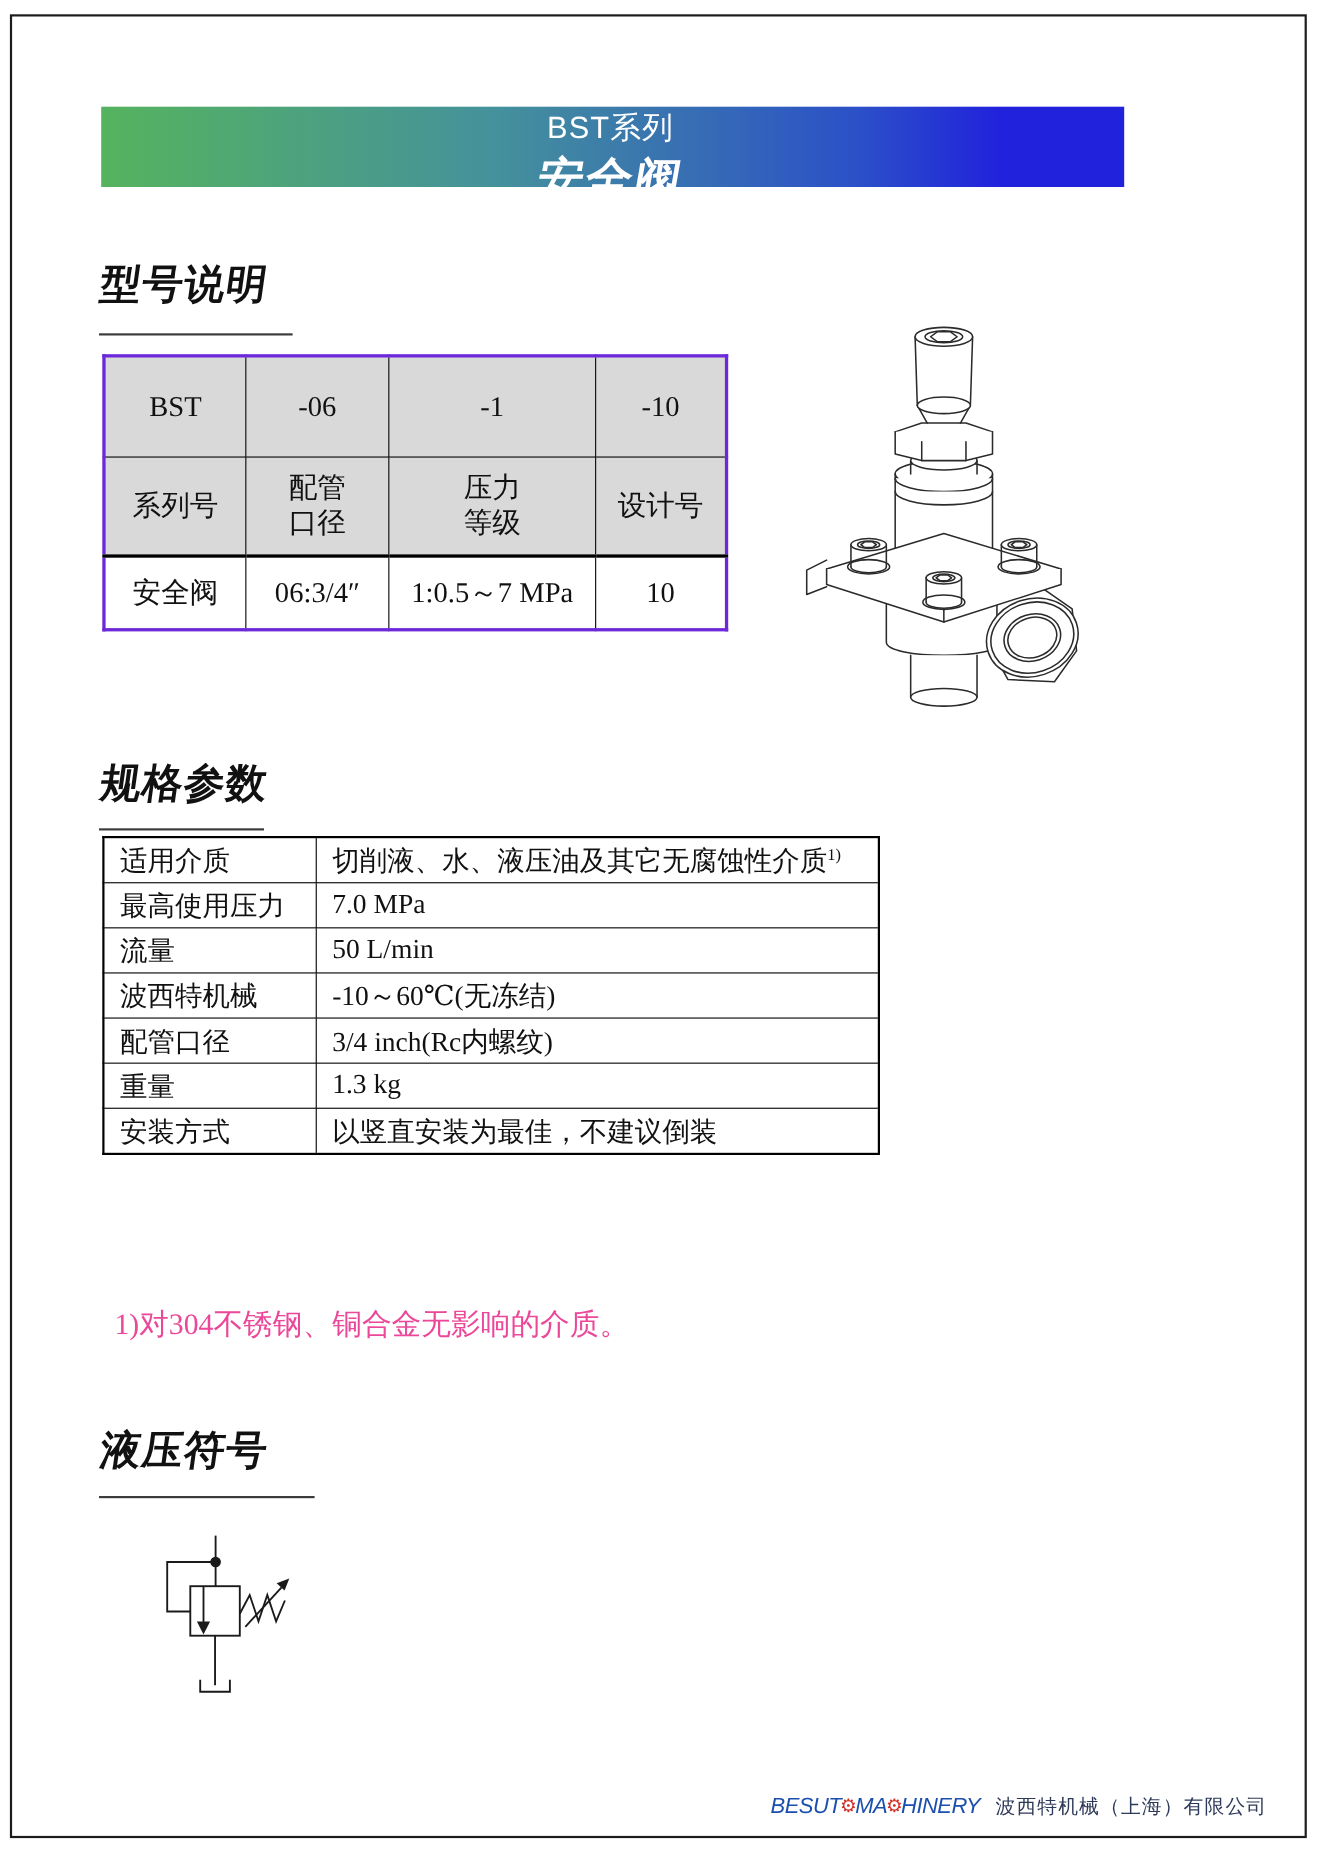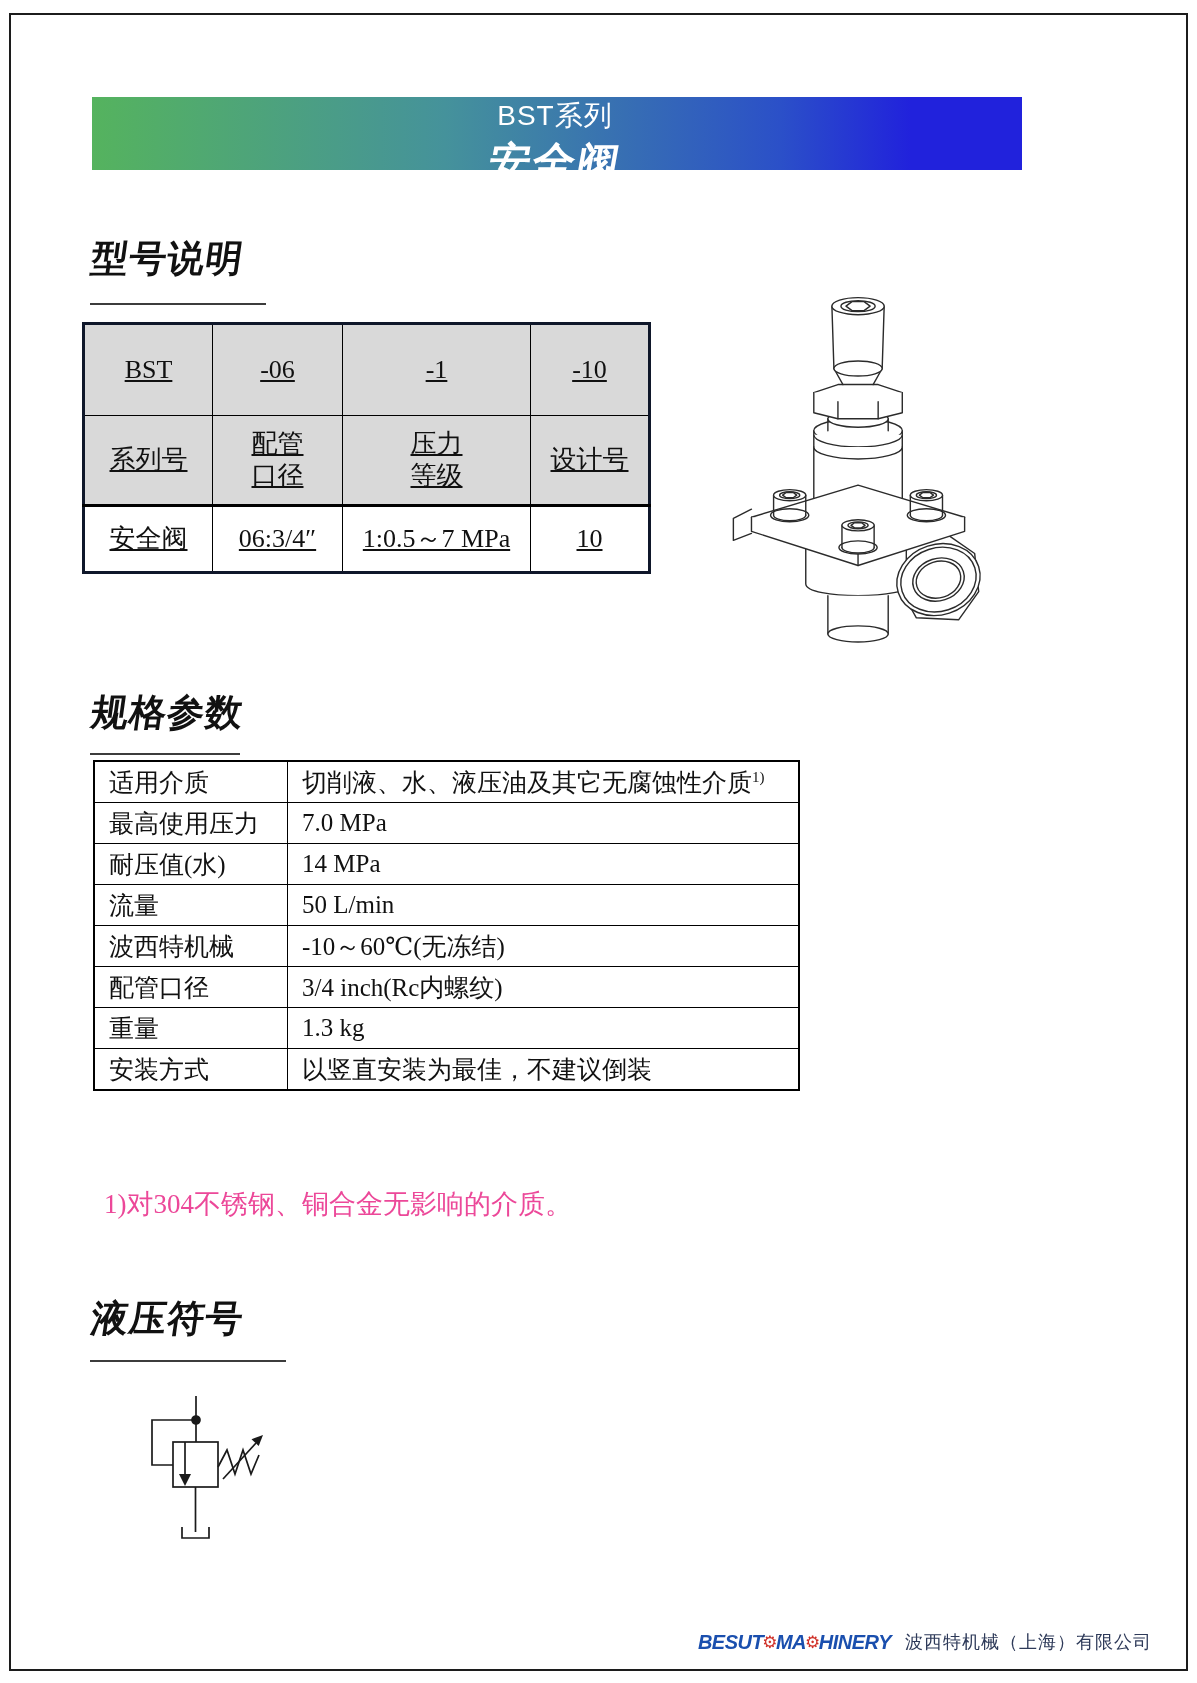--- a/index.html
+++ b/index.html
@@ -21,21 +21,21 @@
   .banner-series{color:#fff;font-size:28px;font-family:"Liberation Sans","DejaVu Sans",sans-serif;letter-spacing:1px;}
   .banner-product{color:#fff;font-size:42px;font-weight:bold;transform:skewX(-10deg);letter-spacing:2px;}
   
   .sec-title{
     font-size:37px;font-weight:bold;transform:skewX(-8deg);transform-origin:left bottom;
     letter-spacing:1px;color:#111;
   }
   .sec-underline{height:0;border-top:2px solid #3c3c3c;}
   
   table{border-collapse:collapse;}
-  .model-table{left:82px;top:322px;width:552px;border:3px solid #0f172a;table-layout:fixed;text-decoration:underline;}
+  .model-table{left:93px;top:322px;width:552px;border:3px solid #6d28d9;table-layout:fixed;}
   .model-table td{
     border:1.5px solid #000;text-align:center;vertical-align:middle;
     font-size:26px;white-space:pre-line;line-height:1.25;
   }
   .model-table tr.hdr td{background:#d9d9d9;}
   .model-table tr.r1 td{height:88px;}
   .model-table tr.r2 td{height:86px;}
   .model-table tr.r3 td{height:62px;border-top:3px solid #000;}
   
   .spec-table{left:93px;top:760px;width:707px;border:2.5px solid #000;table-layout:fixed;}
@@ -50,21 +50,21 @@
   
   .valve-fig{left:705px;top:280px;}
   .symbol-fig{left:110px;top:1380px;}
   
   .footer{
     left:0;top:1630px;width:1152px;display:flex;justify-content:flex-end;
     align-items:center;gap:14px;
   }
   .logo{
     font-family:"Liberation Sans","DejaVu Sans",sans-serif;
-    font-weight:bold;font-style:italic;font-size:20px;color:#1a4fae;
+    font-weight:normal;font-style:italic;font-size:20px;color:#1a4fae;
     letter-spacing:-0.5px;display:flex;align-items:center;
   }
   .logo .gear{color:#d03028;font-style:normal;font-size:17px;margin:0 -1px;}
   .company{font-size:18px;color:#2e3a59;letter-spacing:1px;}
 </style>
 </head>
 <body>
 
 <div class="abs page-border"></div>
 
@@ -174,24 +174,20 @@
 
 <table class="abs spec-table">
   <tbody>
       <tr>
     <td class="lbl">适用介质</td>
     <td><span>切削液、水、液压油及其它无腐蚀性介质</span><sup>1)</sup></td>
   </tr>
   <tr>
     <td class="lbl">最高使用压力</td>
     <td>7.0 MPa</td>
-  </tr>
-  <tr>
-    <td class="lbl">耐压值(水)</td>
-    <td>14 MPa</td>
   </tr>
   <tr>
     <td class="lbl">流量</td>
     <td>50 L/min</td>
   </tr>
   <tr>
     <td class="lbl">波西特机械</td>
     <td>-10～60℃(无冻结)</td>
   </tr>
   <tr>

